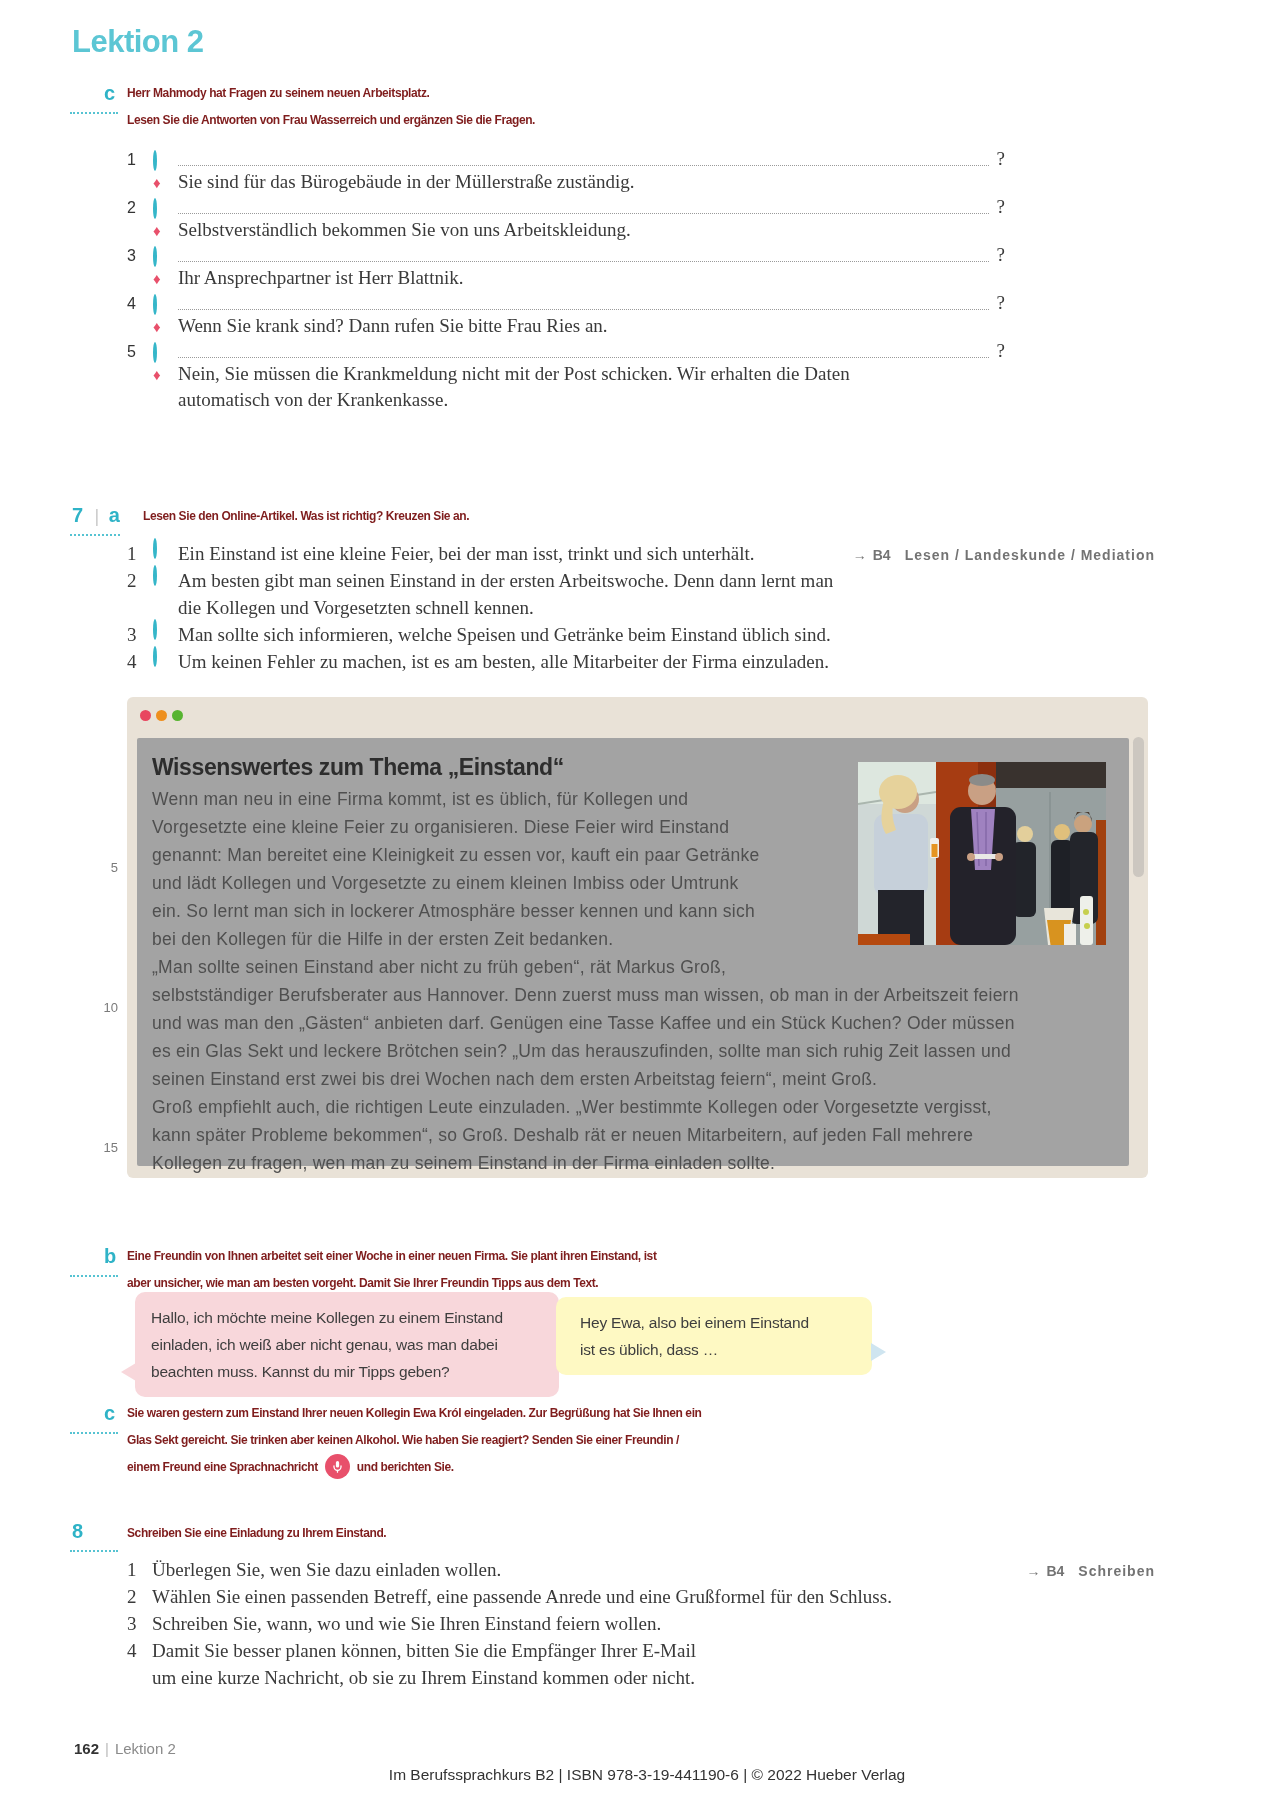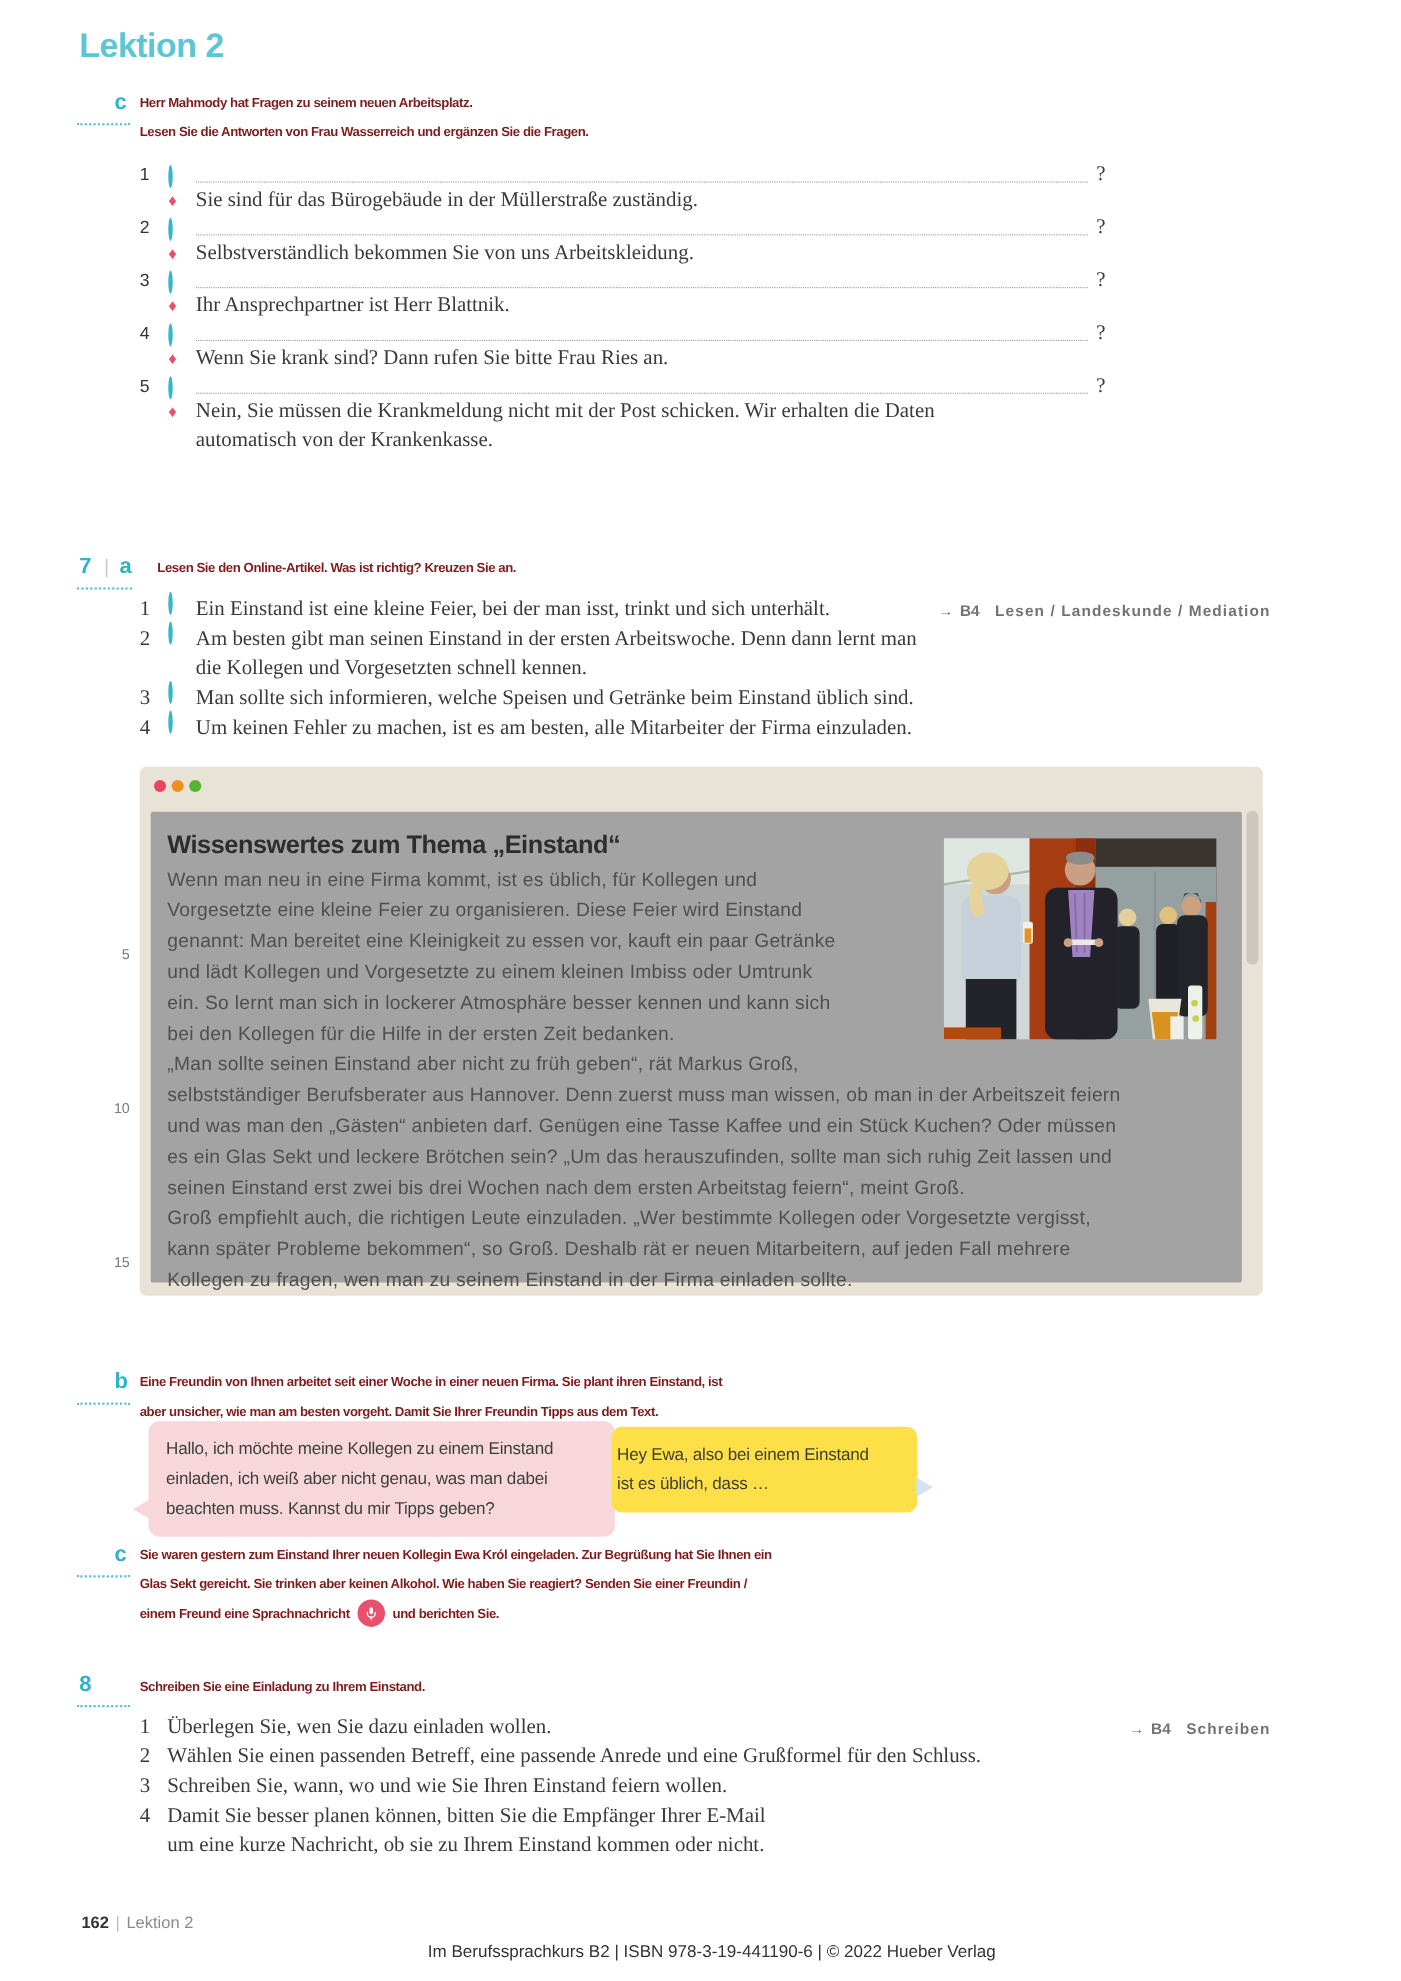--- a/index.html
+++ b/index.html
@@ -52,21 +52,21 @@
   .art-title{font-size:23px;font-weight:700;color:#2d2d2d;letter-spacing:-.4px;white-space:nowrap;}
   .art-lines{line-height:28px;font-size:17.5px;color:#4f4f4f;letter-spacing:.25px;}
   .art-line{height:28px;white-space:nowrap;}
   .art-line.narrow{max-width:690px;}
   .line-marker{font-size:13px;color:#7a7a7a;text-align:right;width:22px;}
 
   
   .bubble{border-radius:10px;font-size:15.5px;color:#3e3e3e;line-height:27px;letter-spacing:-.2px;}
   .bubble .bl{white-space:nowrap;}
   .bubble-pink{background:#f8d7db;padding:12px 16px;}
-  .bubble-blue{background:#fde047;padding:12px 5px;}
+  .bubble-blue{background:#fef9c3;padding:12px 24px;}
   .bubble-pink::after{content:"";position:absolute;left:-14px;bottom:16px;width:0;height:0;
     border-top:9px solid transparent;border-bottom:9px solid transparent;border-right:15px solid #f8d7db;}
   .bubble-blue::after{content:"";position:absolute;right:-14px;bottom:14px;width:0;height:0;
     border-top:9px solid transparent;border-bottom:9px solid transparent;border-left:15px solid #cfe5f0;}
 
   
   .mic{display:inline-flex;align-items:center;justify-content:center;width:25px;height:25px;
        border-radius:50%;background:#e8506b;vertical-align:middle;margin:0 7px 3px 7px;}
 
   

